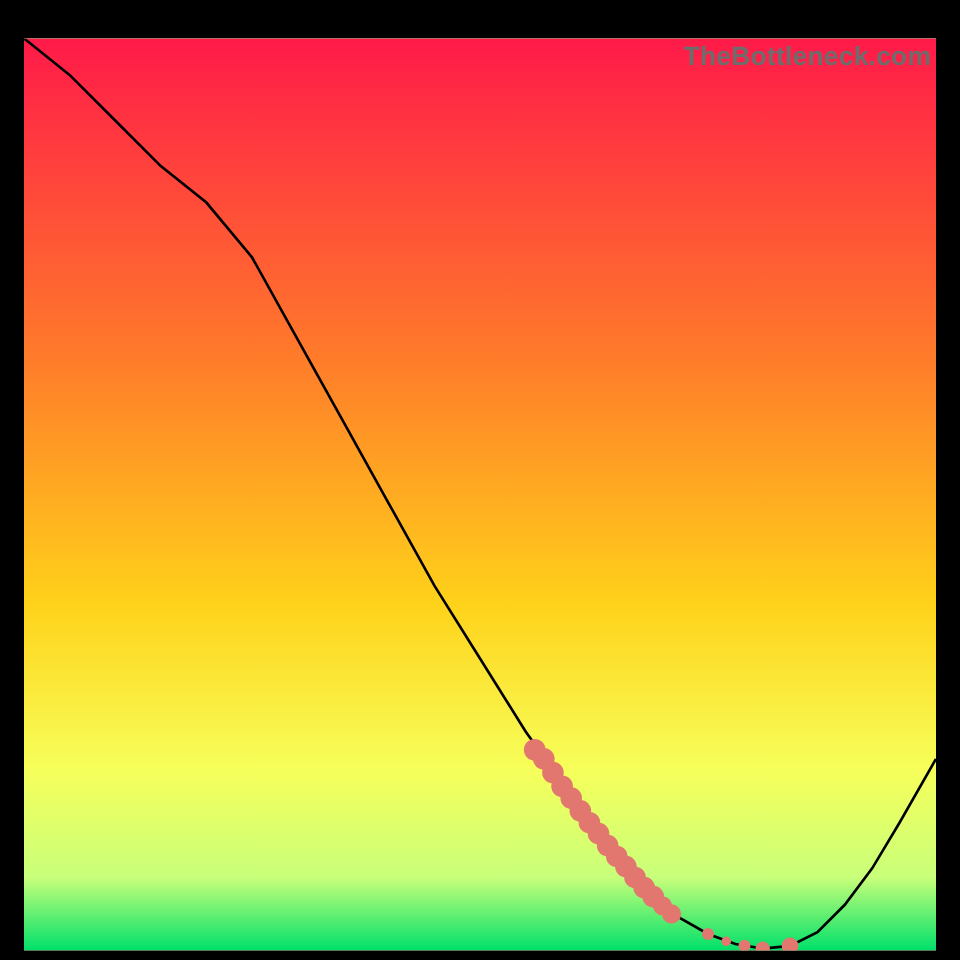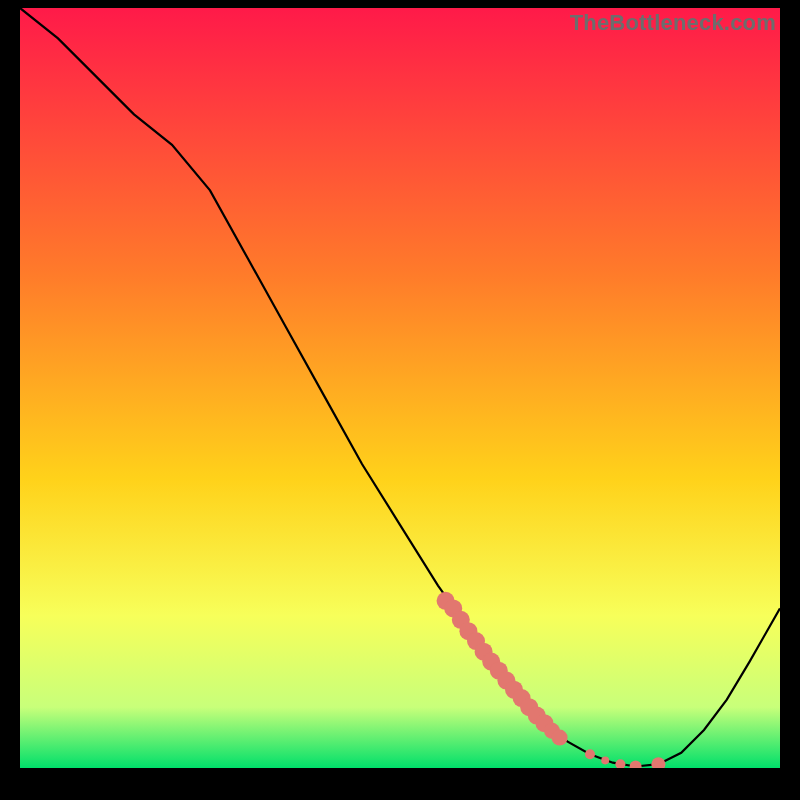--- a/index.html
+++ b/index.html
@@ -7,21 +7,21 @@
     padding: 0;
     width: 800px;
     height: 800px;
     background: #000;
     font-family: Arial, Helvetica, sans-serif;
     overflow: hidden;
   }
   .frame {
     position: absolute;
     left: 20px;
-    top: 8px;
+    top: 32px;
     width: 760px;
     height: 760px;
     background: #fef9c3;
   }
   .watermark {
     position: absolute;
     right: 4px;
     top: 2px;
     font-size: 22px;
     font-weight: 600;

